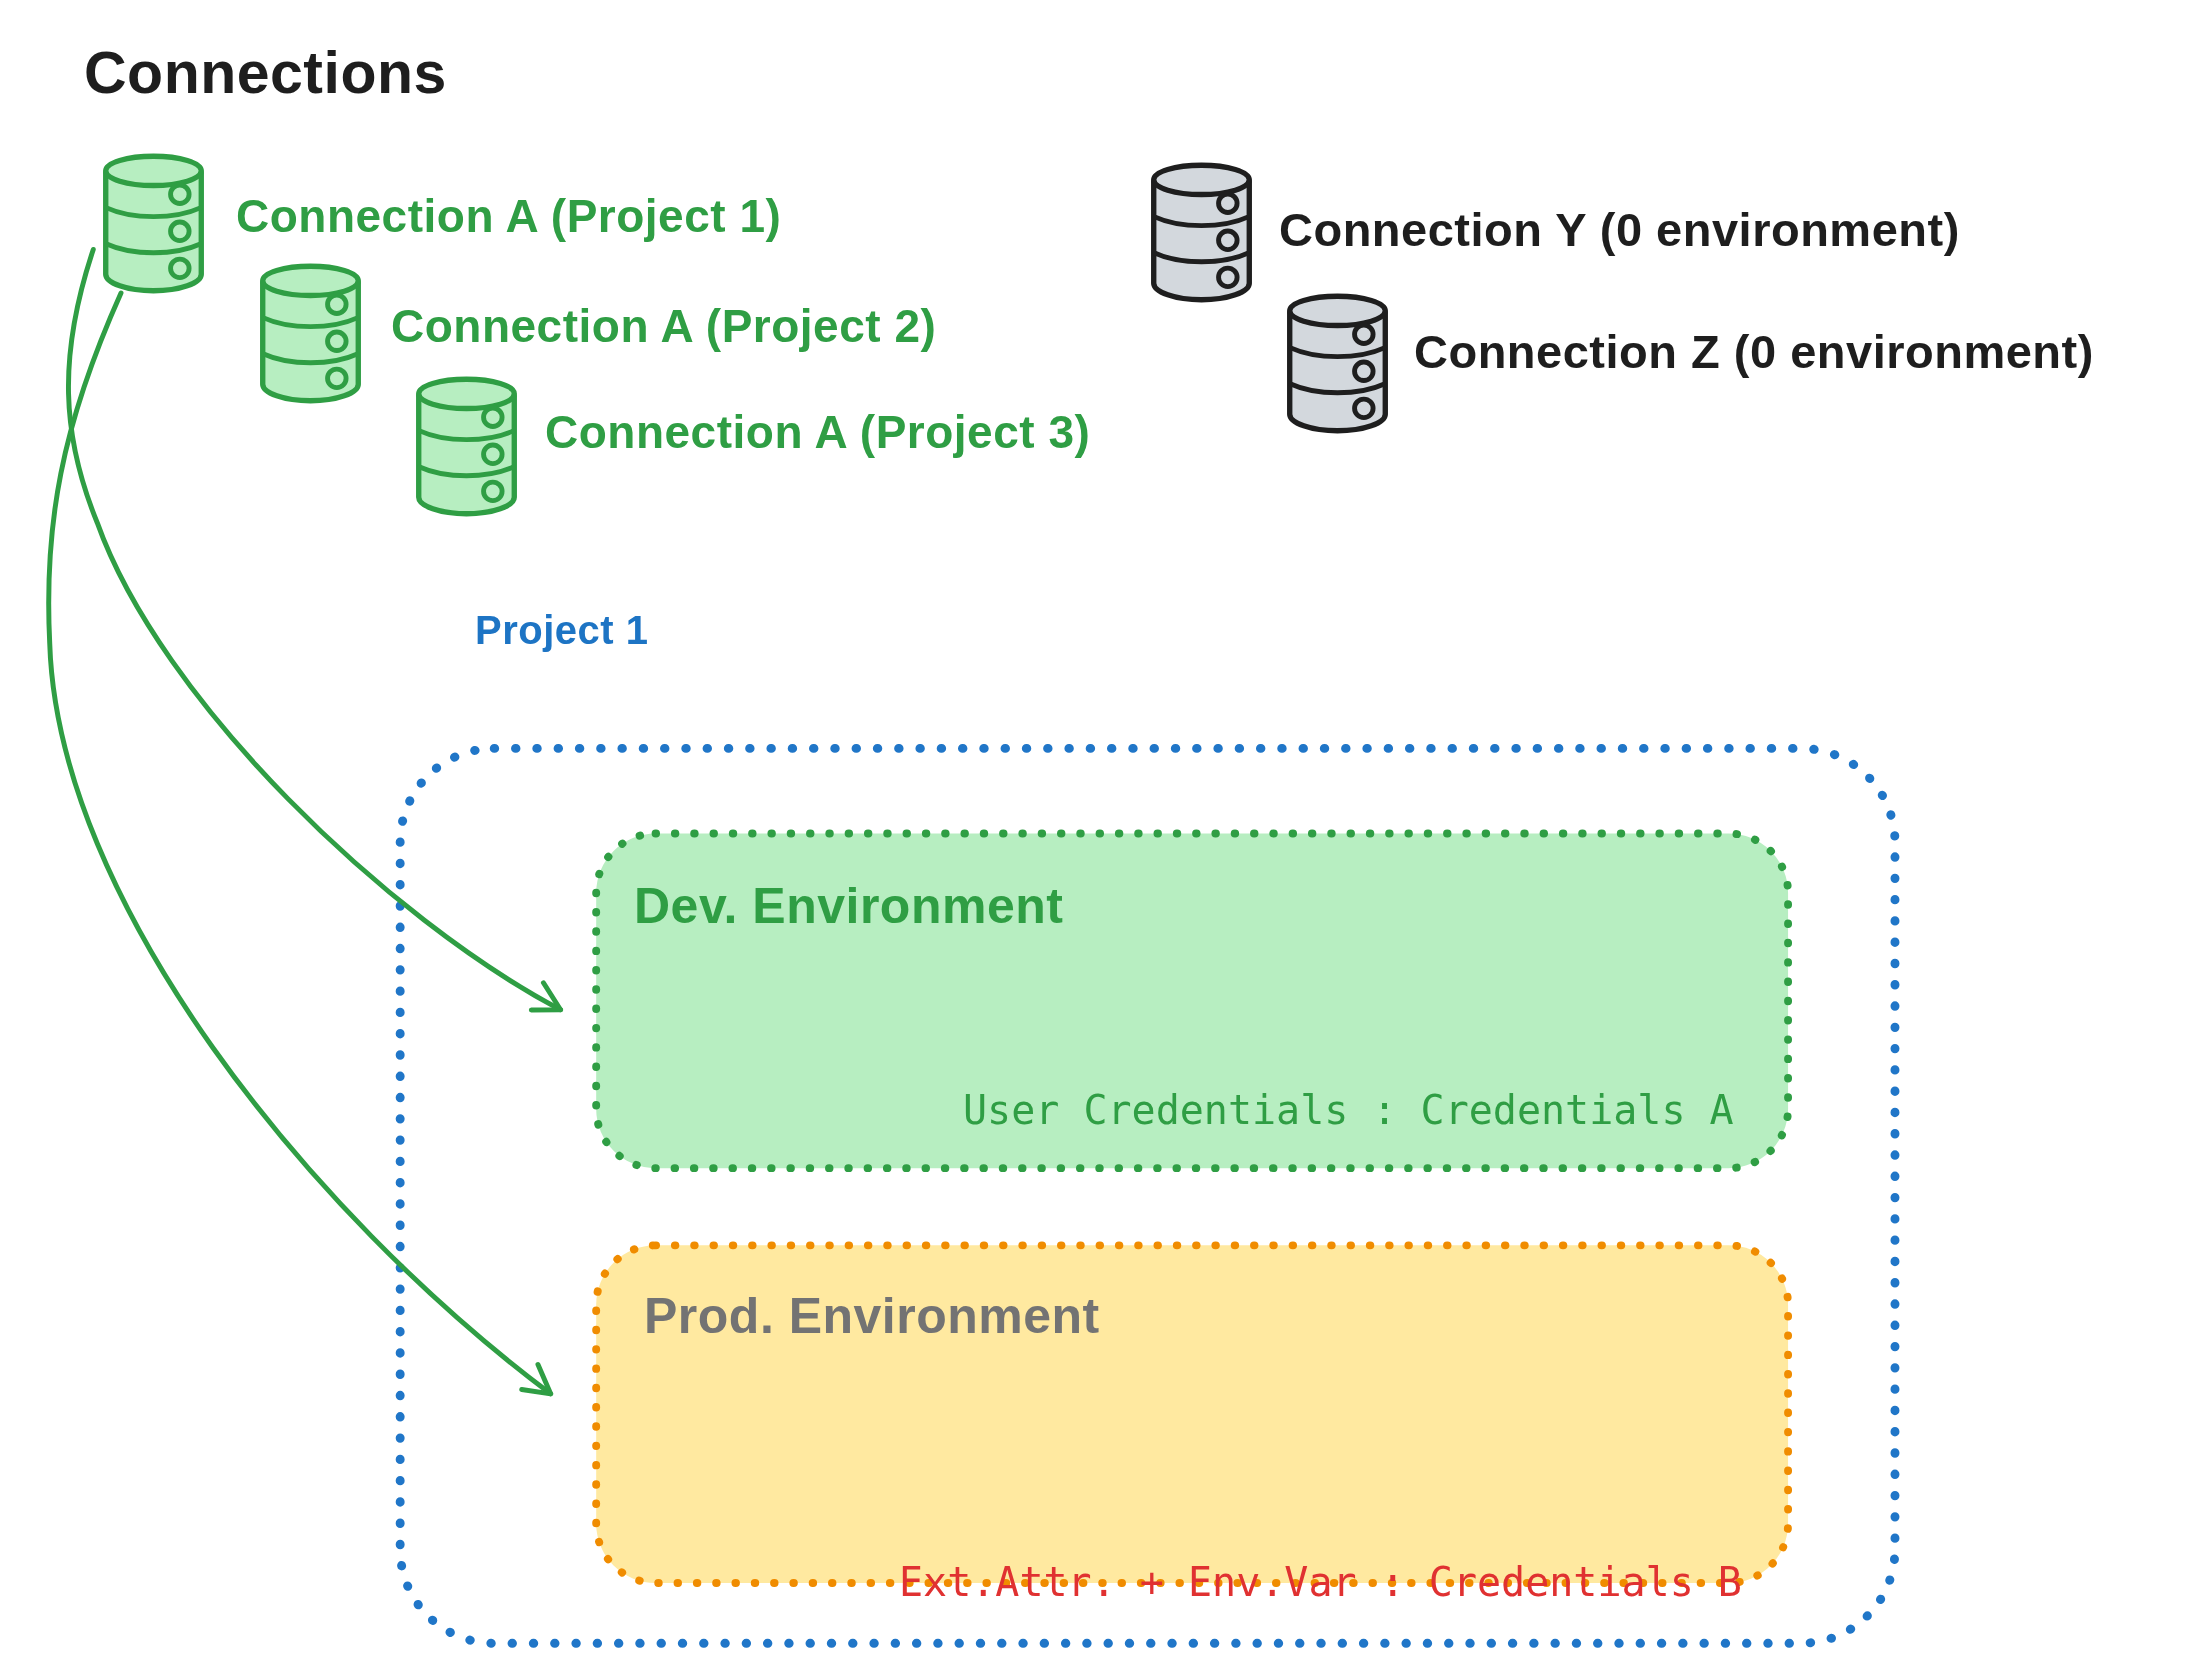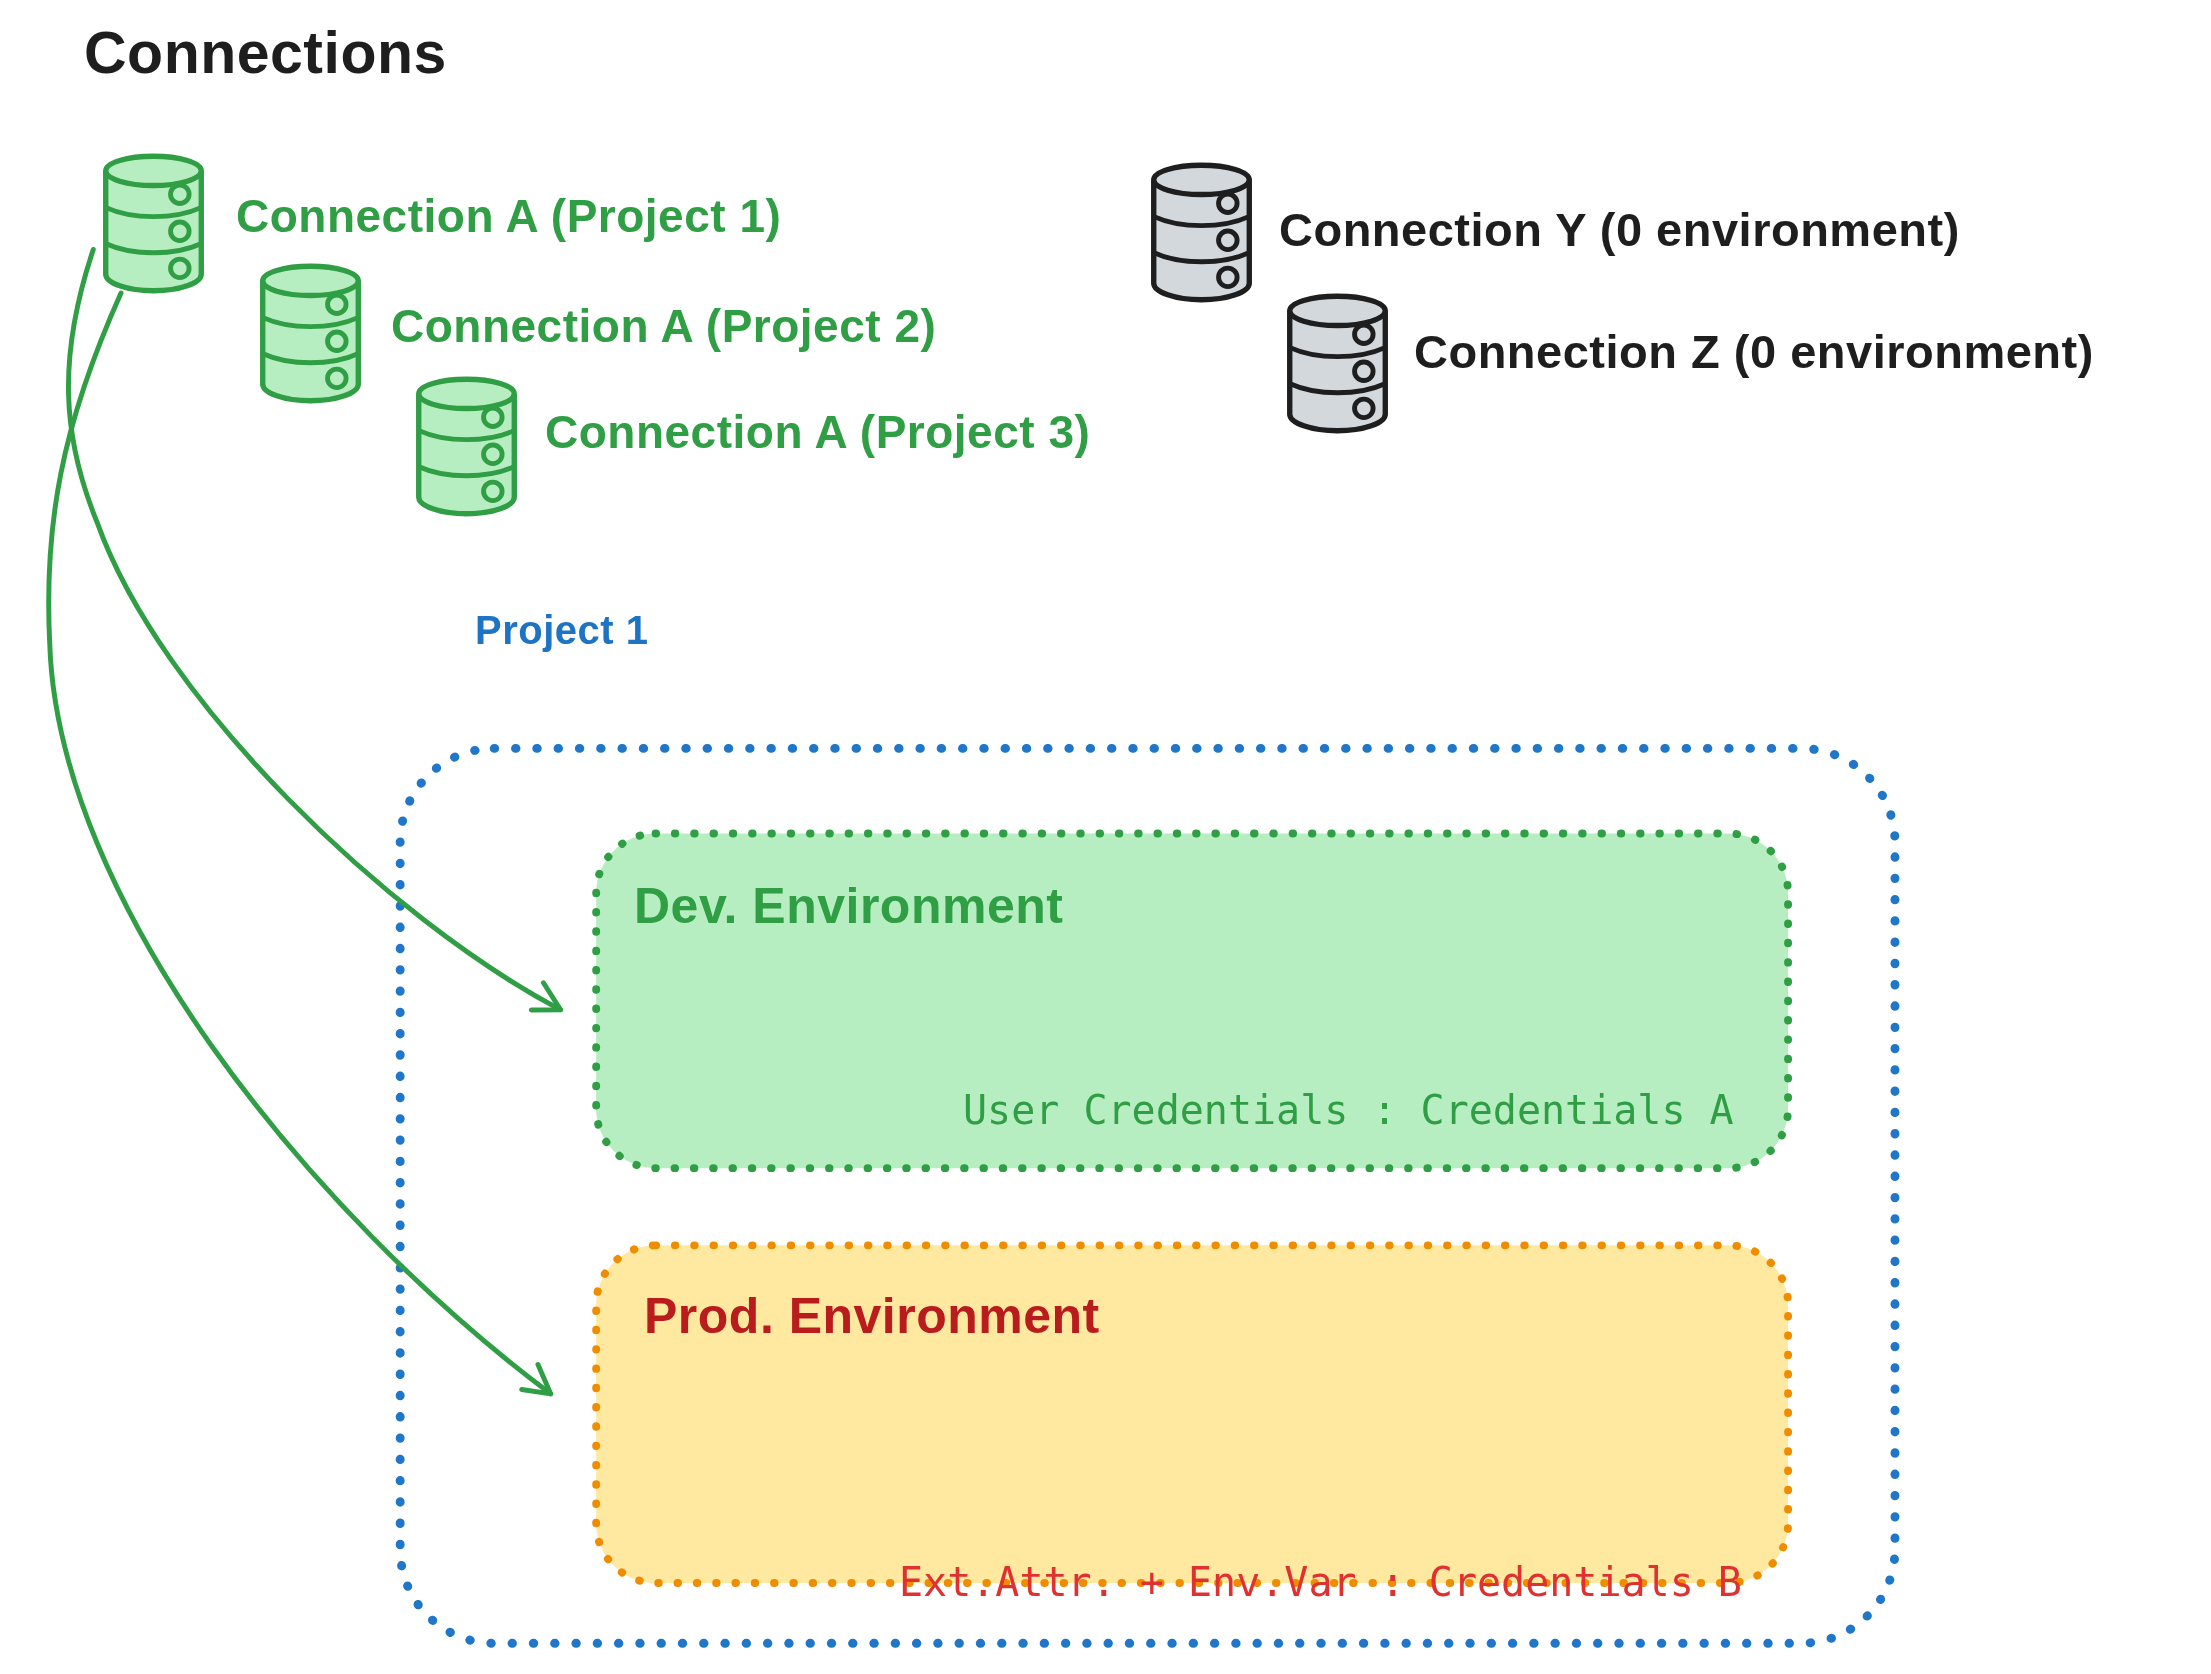--- a/index.html
+++ b/index.html
@@ -9,24 +9,24 @@
     background:#ffffff;
     overflow:hidden;
     font-family:"Liberation Sans", sans-serif;
   }
   #shapes{position:absolute;left:0;top:0;width:2212px;height:1674px;}
   .txt{position:absolute;white-space:nowrap;line-height:1.08;}
   .hand{font-weight:700;letter-spacing:0.5px;}
   .ink{color:#1e1e1e;}
   .green{color:#2f9e44;}
   .blue{color:#1d74c4;}
-  .orange{color:#b91c1c;}
+  .orange{color:#737373;}
   .red{color:#e03131;}
   .mono{font-family:"DejaVu Sans Mono", monospace;font-weight:400;}
-  .title{font-size:59px;}
+  .title{font-size:59px;margin-top:20px;}
   .conn-label{font-size:46px;}
   .conn-label-dark{font-size:47px;}
   .project-title{font-size:40px;}
   .env-title{font-size:50px;}
   .cred{font-size:40px;line-height:50px;}
   .db{position:absolute;width:117px;height:149px;overflow:visible;}
   .db-green{--db-fill:#b7eec1;--db-stroke:#2f9e44;}
   .db-gray{--db-fill:#d3d8dd;--db-stroke:#1e1e1e;}
 </style>
 </head>

